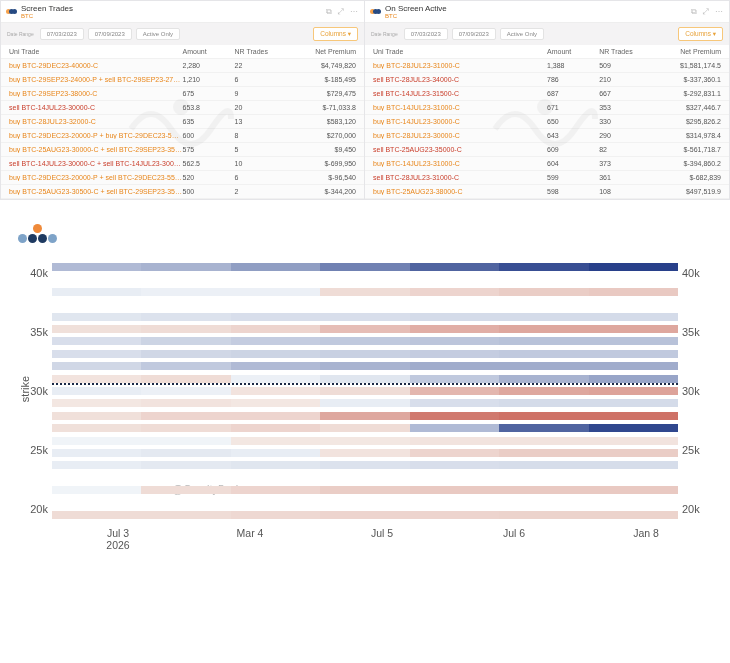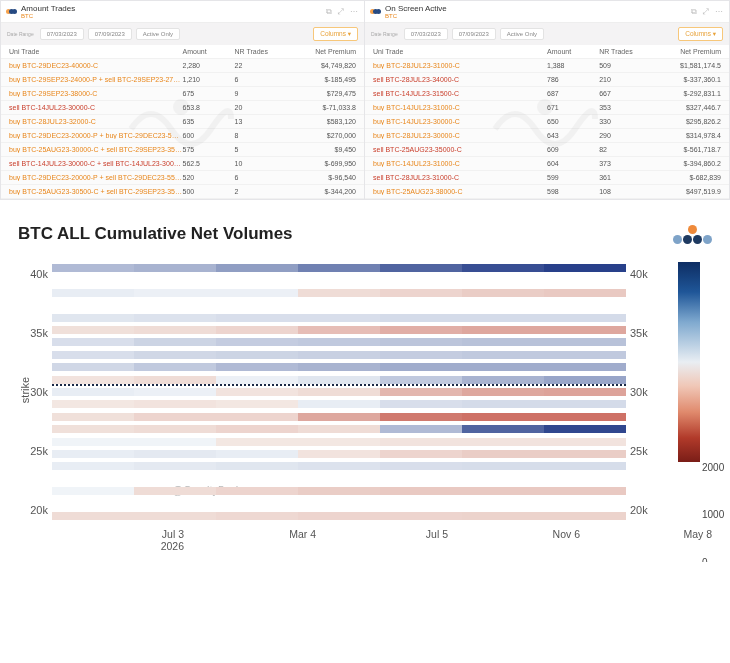--- a/index.html
+++ b/index.html
@@ -42,40 +42,40 @@
   .yaxis, .yaxis-r { display: flex; flex-direction: column; justify-content: space-between; font-size: 11px; color: #555; padding: 6px 4px; width: 34px; }
   .yaxis-r { text-align: left; }
   .yaxis { text-align: right; }
   .ylbl { position: absolute; left: -6px; top: 50%; transform: rotate(-90deg) translateX(8px); font-size: 11px; color: #555; }
   .heat { flex: 1; position: relative; background: #fff; height: 260px; border: none; }
   .hrow { position: absolute; left: 0; right: 0; height: 8px; display: flex; }
   .hcell { flex: 1; }
   .price-line { position: absolute; left: 0; right: 0; border-top: 2px dotted #1a2845; }
   .wmtext { position: absolute; color: #999; font-size: 11px; opacity: .7; pointer-events: none; }
   .xaxis { display: flex; font-size: 10.5px; color: #555; padding: 6px 0 0 34px; }
-  .xaxis .xl { flex: 1; text-align: right; }
+  .xaxis .xl { flex: 1; text-align: center; }
 
   .cbar-wrap { width: 52px; padding-left: 14px; }
   .cbar { width: 22px; height: 200px; margin-left: 4px; background: linear-gradient(to bottom,#0d2d63 0%,#1f5698 15%,#7fa9cf 30%,#e9eef3 50%,#f0c7b7 62%,#e08a6d 75%,#b13a2a 88%,#7a1d17 100%); }
   .cticks { display: flex; flex-direction: column; justify-content: space-between; height: 200px; font-size: 10px; color: #444; position: absolute; margin-left: 28px; }
 </style>
 </head>
 <body>
 
 <div class="top">
 
   <div class="panel">
     <div class="phead">
       <span class="pdots">
           <span></span>
           <span></span>
           <span></span>
         </span>
       <div>
-        <div class="ptitle">Amount Trades</div>
+        <div class="ptitle">Screen Trades</div>
         <div style="font-size:6px;color:#e8861b;">BTC</div>
       </div>
       <div class="hicons">
         <span>⧉</span>
         <span>⤢</span>
         <span>⋯</span>
       </div>
     </div>
     <div class="pcontrols">
       <span class="lbl">Date Range</span>
@@ -252,21 +252,20 @@
           <div class="c2">598</div>
           <div class="c3">108</div>
           <div class="c4">$497,519.9</div>
         </div>
       </div>
   </div>
 </div>
 
 <div class="chartwrap">
   <div class="ctitle-row">
-    <div class="ctitle">BTC ALL Cumulative Net Volumes</div>
     <div class="logo">
       <div class="logo-row">
           <span class="lc o"></span>
         </div>
       <div class="logo-row">
           <span class="lc b1"></span>
           <span class="lc b2"></span>
           <span class="lc b2"></span>
           <span class="lc b1"></span>
         </div>
@@ -439,31 +438,21 @@
         </div>
         <div class="price-line" style="top: 122.294px;"></div>
       </div>
     <div class="yaxis-r" id="yaxis-r">
         <span>40k</span>
         <span>35k</span>
         <span>30k</span>
         <span>25k</span>
         <span>20k</span>
       </div>
-    <div class="cbar-wrap" style="position:relative;">
-      <div class="cbar"></div>
-      <div class="cticks" id="cticks">
-          <span>2000</span>
-          <span>1000</span>
-          <span>0</span>
-          <span>−1000</span>
-          <span>−2000</span>
-        </div>
-    </div>
   </div>
   <div class="xaxis" id="xaxis">
       <div class="xl">Jul 3<div style="font-size: 10.5px; color: rgb(85, 85, 85);">2026</div></div>
       <div class="xl">Mar 4</div>
       <div class="xl">Jul 5</div>
-      <div class="xl">Nov 6</div>
-      <div class="xl">May 8</div>
+      <div class="xl">Jul 6</div>
+      <div class="xl">Jan 8</div>
     </div>
 </div>
 
 </body></html>

